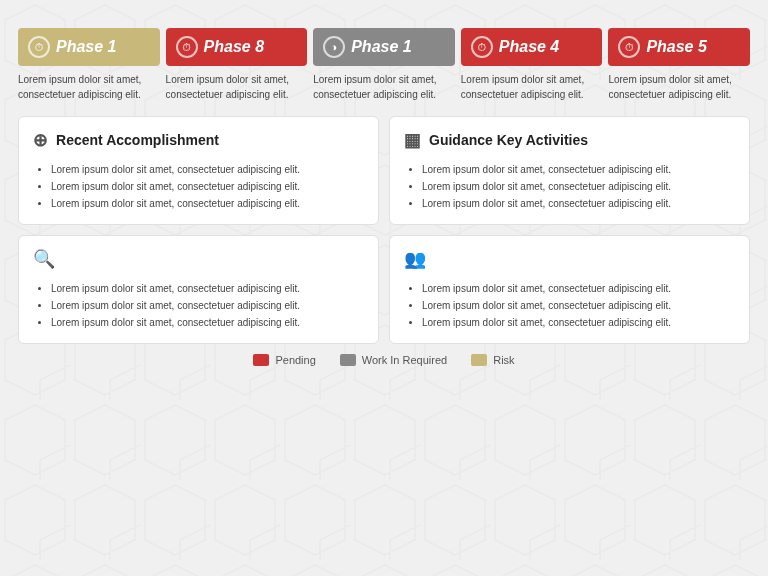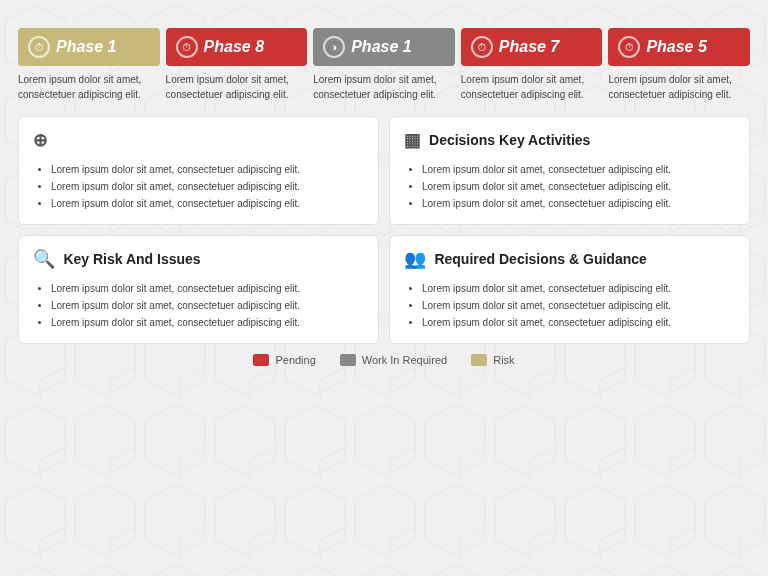--- a/index.html
+++ b/index.html
@@ -204,72 +204,71 @@
       <div class="phase-col">
         <div class="phase-btn wip">
           <div class="phase-icon">◑</div>
           <span class="phase-label">Phase 1</span>
         </div>
         <div class="phase-desc">Lorem ipsum dolor sit amet, consectetuer adipiscing elit.</div>
       </div>
       <div class="phase-col">
         <div class="phase-btn pending">
           <div class="phase-icon">⏱</div>
-          <span class="phase-label">Phase 7</span>
+          <span class="phase-label">Phase 4</span>
         </div>
         <div class="phase-desc">Lorem ipsum dolor sit amet, consectetuer adipiscing elit.</div>
       </div>
       <div class="phase-col">
         <div class="phase-btn pending">
           <div class="phase-icon">⏱</div>
           <span class="phase-label">Phase 5</span>
         </div>
         <div class="phase-desc">Lorem ipsum dolor sit amet, consectetuer adipiscing elit.</div>
       </div>
     </div>
 
   <div class="lower-sections" id="lower-top">
       <div class="section-card">
         <div class="section-header">
           <span class="section-header-icon">⊕</span>
+          <span>Recent Accomplishment</span>
         </div>
         <ul class="section-list">
           <li>Lorem ipsum dolor sit amet, consectetuer adipiscing elit.</li>
           <li>Lorem ipsum dolor sit amet, consectetuer adipiscing elit.</li>
           <li>Lorem ipsum dolor sit amet, consectetuer adipiscing elit.</li>
         </ul>
       </div>
       <div class="section-card">
         <div class="section-header">
           <span class="section-header-icon">▦</span>
-          <span>Decisions Key Activities</span>
+          <span>Guidance Key Activities</span>
         </div>
         <ul class="section-list">
           <li>Lorem ipsum dolor sit amet, consectetuer adipiscing elit.</li>
           <li>Lorem ipsum dolor sit amet, consectetuer adipiscing elit.</li>
           <li>Lorem ipsum dolor sit amet, consectetuer adipiscing elit.</li>
         </ul>
       </div>
     </div>
   <div class="lower-sections" id="lower-bottom">
       <div class="section-card">
         <div class="section-header">
           <span class="section-header-icon">🔍</span>
-          <span>Key Risk And Issues</span>
         </div>
         <ul class="section-list">
           <li>Lorem ipsum dolor sit amet, consectetuer adipiscing elit.</li>
           <li>Lorem ipsum dolor sit amet, consectetuer adipiscing elit.</li>
           <li>Lorem ipsum dolor sit amet, consectetuer adipiscing elit.</li>
         </ul>
       </div>
       <div class="section-card">
         <div class="section-header">
           <span class="section-header-icon">👥</span>
-          <span>Required Decisions &amp; Guidance</span>
         </div>
         <ul class="section-list">
           <li>Lorem ipsum dolor sit amet, consectetuer adipiscing elit.</li>
           <li>Lorem ipsum dolor sit amet, consectetuer adipiscing elit.</li>
           <li>Lorem ipsum dolor sit amet, consectetuer adipiscing elit.</li>
         </ul>
       </div>
     </div>
 
   <div class="legend" id="legend-container">

